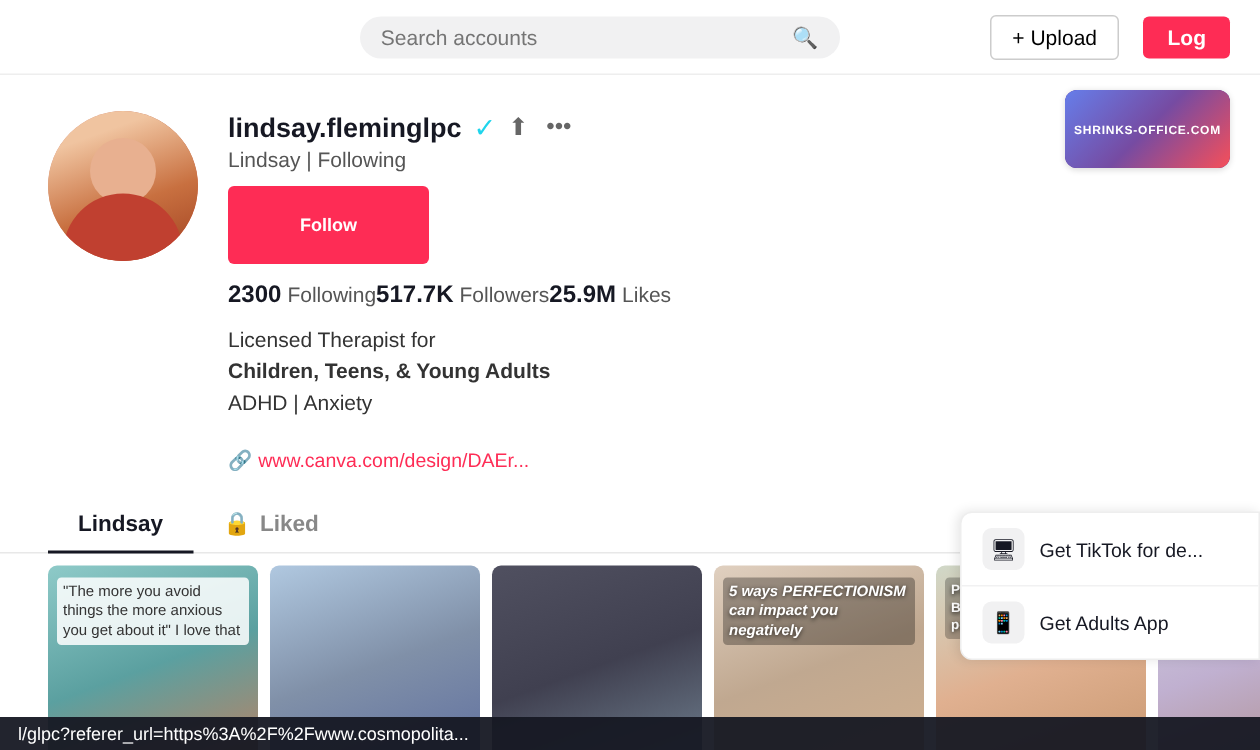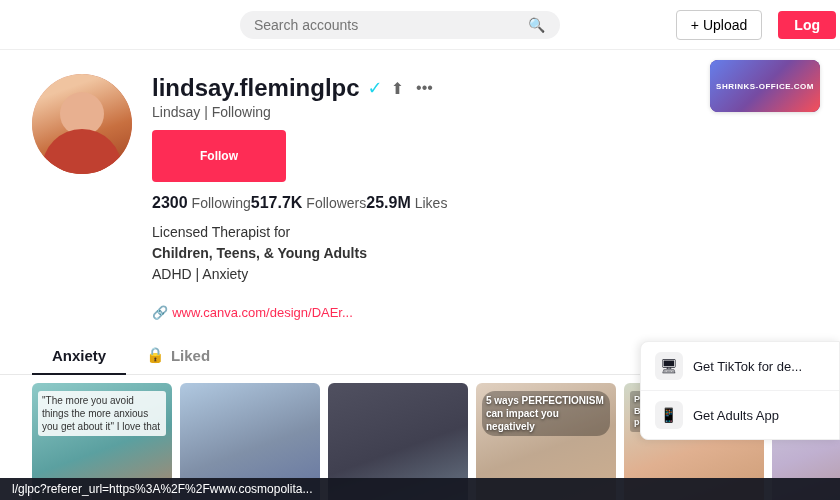--- a/index.html
+++ b/index.html
@@ -10,21 +10,21 @@
       height: 500px;
       overflow: hidden;
       position: relative;
     }
 
     
     .top-nav {
       display: flex;
       align-items: center;
       justify-content: space-between;
-      padding: 10px 4px;
+      padding: 10px 20px;
       background: #fff;
       border-bottom: 1px solid #eee;
       height: 50px;
     }
     .nav-left { width: 120px; }
     .search-bar {
       display: flex;
       align-items: center;
       background: #f1f1f2;
       border-radius: 92px;
@@ -119,21 +119,21 @@
     }
 
     .profile-info { flex: 1; }
     .username-row {
       display: flex;
       align-items: center;
       gap: 8px;
       margin-bottom: 2px;
     }
     .username {
-      font-size: 24px;
+      font-size: 18px;
       font-weight: 700;
       color: #161823;
     }
     .verified-badge {
       color: #20d5ec;
       font-size: 18px;
     }
     .profile-actions {
       display: flex;
       align-items: center;
@@ -428,21 +428,21 @@
     </div>
     <div class="website-row">
       <span class="link-icon">🔗</span>
       <span>www.canva.com/design/DAEr...</span>
     </div>
   </div>
 </div>
 
 <div class="tabs-row">
   <div class="tab active">
-    <span>Anxiety</span>
+    <span>Lindsay</span>
   </div>
   <div class="tab">
     <span>🔒</span>
     <span>Liked</span>
   </div>
 </div>
 
 <div class="video-grid">
 
   <div class="video-card">
@@ -461,21 +461,21 @@
   </div>
 
   <div class="video-card">
     <div class="video-thumb vt3">
       
     </div>
   </div>
 
   <div class="video-card">
     <div class="video-thumb vt4">
-      <div class="thumb-label" style="background:rgba(0,0,0,0.3);border-radius:13px;padding:3px 4px;">5 ways PERFECTIONISM can impact you negatively</div>
+      <div class="thumb-label" style="background:rgba(0,0,0,0.3);border-radius:3px;padding:3px 4px;font-style:italic;">5 ways PERFECTIONISM can impact you negatively</div>
 
     </div>
   </div>
 
   <div class="video-card">
     <div class="video-thumb vt5">
       <div class="thumb-label" style="font-size:9px;background:rgba(0,0,0,0.25);border-radius:3px;padding:3px 4px;">Powering up to be the BEST therapist that needs positively enjoy go!</div>
 
     </div>
   </div>

